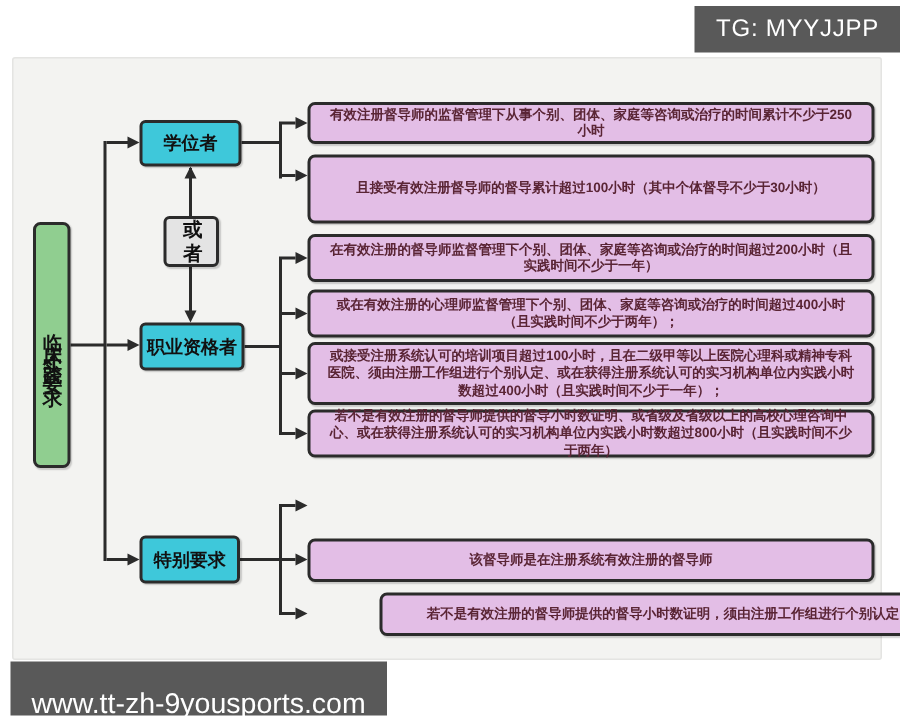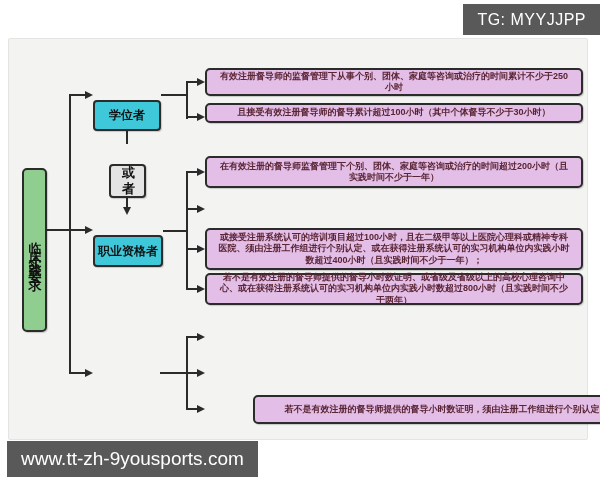--- a/index.html
+++ b/index.html
@@ -6,26 +6,26 @@
   html,body { width:600px; height:480px; background:#ffffff; overflow:hidden;
               font-family:"Liberation Sans","DejaVu Sans",sans-serif; }
   .page { position:relative; width:600px; height:480px; background:#ffffff; }
 
   .panel { position:absolute; left:8px; top:38px; width:580px; height:402px;
            background:#f3f3f1; border:1px solid #e4e4e2; border-radius:2px; }
 
   .badge { position:absolute; background:#595959; color:#ffffff; white-space:nowrap; }
   .badge.tg  { top:4px; right:0; height:31px; line-height:31px; padding:0 14px;
                font-size:16px; letter-spacing:0.5px; }
-  .badge.site{ left:7px; top:441px; height:36px; line-height:36px; padding:0 14px;
+  .badge.site{ left:7px; top:441px; height:36px; line-height:36px; padding:11px 14px;
                font-size:19px; }
 
   .node { position:absolute; display:flex; align-items:center; justify-content:center;
           border:2px solid #2b2b2b; font-weight:bold; color:#111;
-          box-shadow:1px 1px 1px rgba(0,0,0,0.18);margin-top:20px; }
+          box-shadow:1px 1px 1px rgba(0,0,0,0.18); }
   .root { left:22px; top:148px; width:25px; height:164px; background:#90ce90;
           border-radius:5px; font-size:13px; writing-mode:vertical-lr;
           text-orientation:upright; letter-spacing:7px; padding-top:6px; }
   .branch { background:#3ec8da; border-radius:4px; font-size:12px; }
   .b1 { left:93px; top:80px;  width:68px; height:31px; }
   .b2 { left:93px; top:215px; width:70px; height:32px; }
   .b3 { left:93px; top:357px; width:67px; height:32px; }
   .or { left:109px; top:144px; width:37px; height:34px; background:#e4e4e4;
         border-radius:4px; font-size:13px; }
   .or-inner { width:15px; word-break:break-all; line-height:1.2; text-align:right; }
@@ -99,26 +99,29 @@
   <div class="node root">临床实践要求</div>
 
   <div class="node branch b1">学位者</div>
 
   <div class="node or">
     <span class="or-inner">或者</span>
   </div>
 
   <div class="node branch b2">职业资格者</div>
 
+  <div class="node branch b3">特别要求</div>
 
   <div class="req" style="top:68px;height:28px;">有效注册督导师的监督管理下从事个别、团体、家庭等咨询或治疗的时间累计不少于250小时</div>
-  <div class="req" style="top:103px;height:20px;">且接受有效注册督导师的督导累计超过100小时（其中个体督导不少于30小时）</div>
+  <div class="req" style="top:103px;height:46px;">且接受有效注册督导师的督导累计超过100小时（其中个体督导不少于30小时）</div>
 
   <div class="req" style="top:156px;height:32px;">在有效注册的督导师监督管理下个别、团体、家庭等咨询或治疗的时间超过200小时（且实践时间不少于一年）</div>
+  <div class="req" style="top:193px;height:32px;">或在有效注册的心理师监督管理下个别、团体、家庭等咨询或治疗的时间超过400小时（且实践时间不少于两年）；</div>
   <div class="req" style="top:228px;height:42px;">或接受注册系统认可的培训项目超过100小时，且在二级甲等以上医院心理科或精神专科医院、须由注册工作组进行个别认定、或在获得注册系统认可的实习机构单位内实践小时数超过400小时（且实践时间不少于一年）；</div>
   <div class="req" style="top:273px;height:32px;">若不是有效注册的督导师提供的督导小时数证明、或省级及省级以上的高校心理咨询中心、或在获得注册系统认可的实习机构单位内实践小时数超过800小时（且实践时间不少于两年）</div>
 
+  <div class="req" style="top:359px;height:29px;">该督导师是在注册系统有效注册的督导师</div>
   <div class="req" style="top:395px;height:29px;margin-left:48px;">若不是有效注册的督导师提供的督导小时数证明，须由注册工作组进行个别认定</div>
 
   <div class="badge tg">TG: MYYJJPP</div>
   <div class="badge site">www.tt-zh-9yousports.com</div>
 
 </div>
 
 </body></html>

